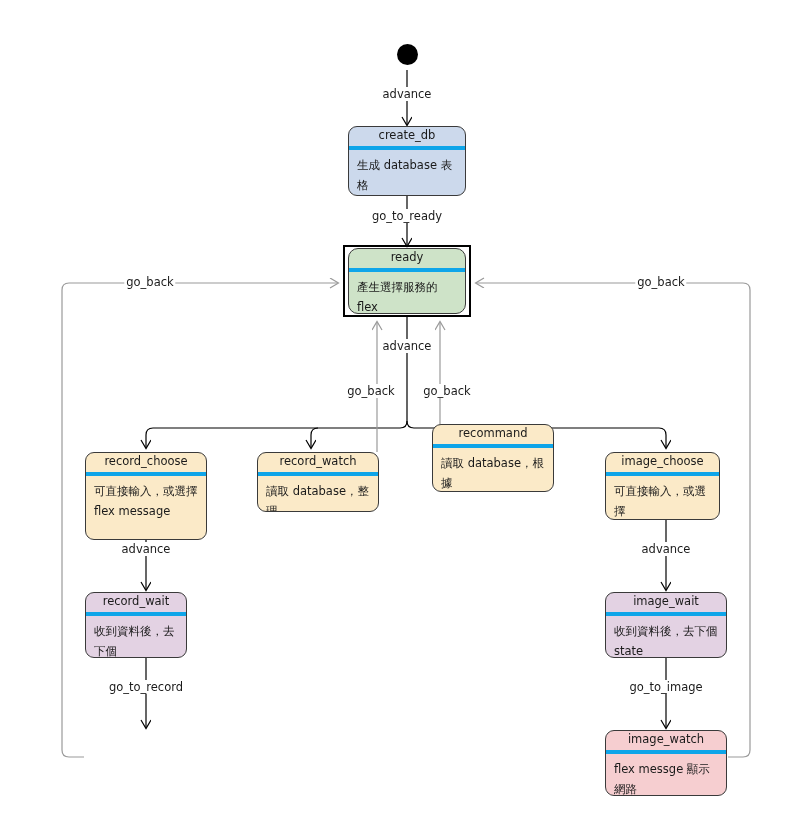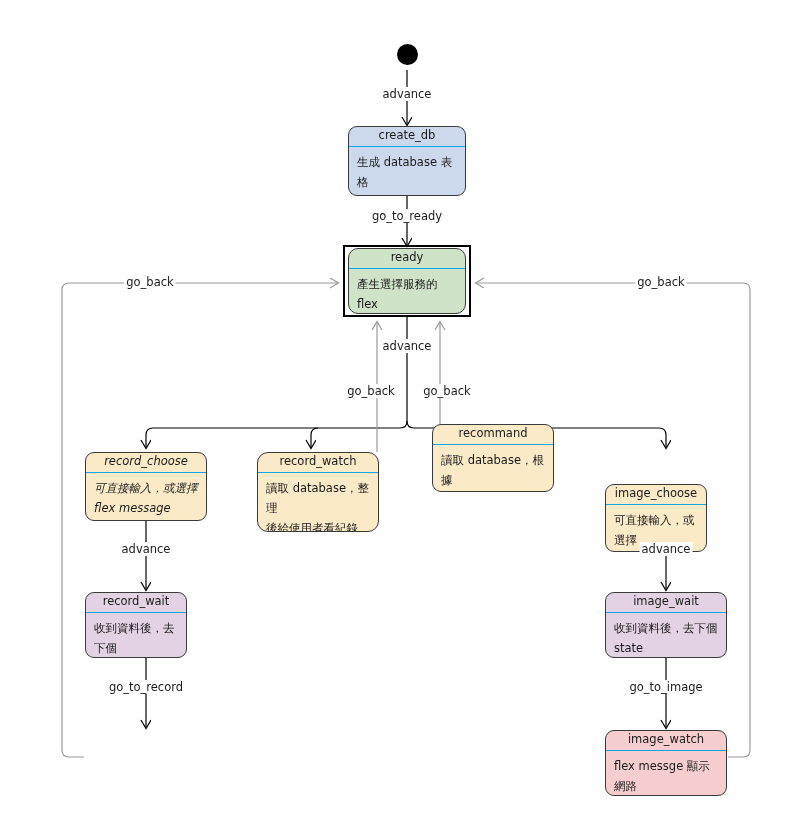--- a/index.html
+++ b/index.html
@@ -38,21 +38,21 @@
     border-radius: 9px;
     overflow: hidden;
     background: #ffffff;
   }
   .node-title {
     text-align: center;
     font-size: 11.5px;
     color: #1a1a1a;
     line-height: 17px;
     height: 19px;
-    border-bottom: 1px solid #0ea5e9;
+    border-bottom: 4px solid #0ea5e9;
     white-space: nowrap;
     overflow: hidden;
   }
   .node-body {
     font-size: 11.5px;
     color: #1a1a1a;
     line-height: 20px;
     padding: 5px 8px 4px 8px;
     white-space: pre-line;
   }
@@ -149,39 +149,39 @@
     <div class="node-body">生成 database 表格</div>
   </div>
 
   <div class="sel-box" style="left:343px; top:245px; width:128px; height:72px;"></div>
   <div class="node c-green" style="left:348px; top:248px; width:118px; height:66px;border-radius:10px;">
     <div class="node-title">ready</div>
     <div class="node-body">產生選擇服務的 flex
 message</div>
   </div>
 
-  <div class="node c-yellow" style="left:85px; top:452px; width:122px; height:69px;font-style:italic;">
+  <div class="node c-yellow" style="left:85px; top:452px; width:122px; height:88px;">
     <div class="node-title">record_choose</div>
     <div class="node-body">可直接輸入，或選擇
 flex message</div>
   </div>
 
-  <div class="node c-yellow" style="left:257px; top:452px; width:122px; height:80px;border-radius:11px;">
+  <div class="node c-yellow" style="left:257px; top:452px; width:122px; height:60px;">
     <div class="node-title">record_watch</div>
     <div class="node-body">讀取 database，整理
 後給使用者看紀錄</div>
   </div>
 
   <div class="node c-yellow" style="left:432px; top:424px; width:122px; height:68px;">
     <div class="node-title">recommand</div>
     <div class="node-body">讀取 database，根據
 紀錄做推薦</div>
   </div>
 
-  <div class="node c-yellow" style="left:605px; top:452px; width:102px; height:68px;margin-top:32px;">
+  <div class="node c-yellow" style="left:605px; top:452px; width:115px; height:68px;">
     <div class="node-title">image_choose</div>
     <div class="node-body">可直接輸入，或選擇
 flex message</div>
   </div>
 
   <div class="node c-purple" style="left:85px; top:592px; width:102px; height:66px;">
     <div class="node-title">record_wait</div>
     <div class="node-body">收到資料後，去下個
 state</div>
   </div>

